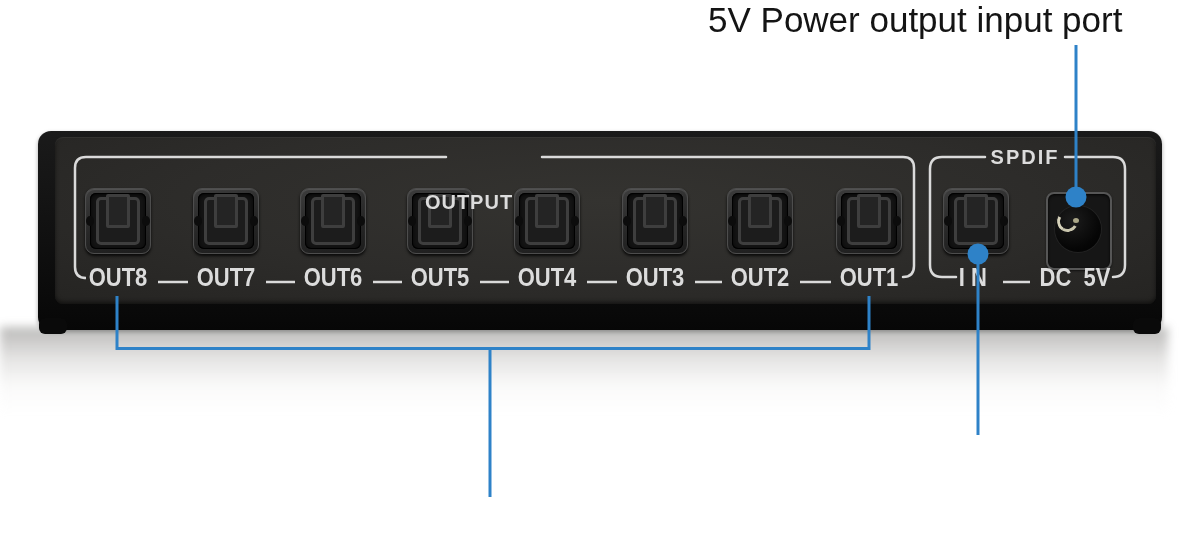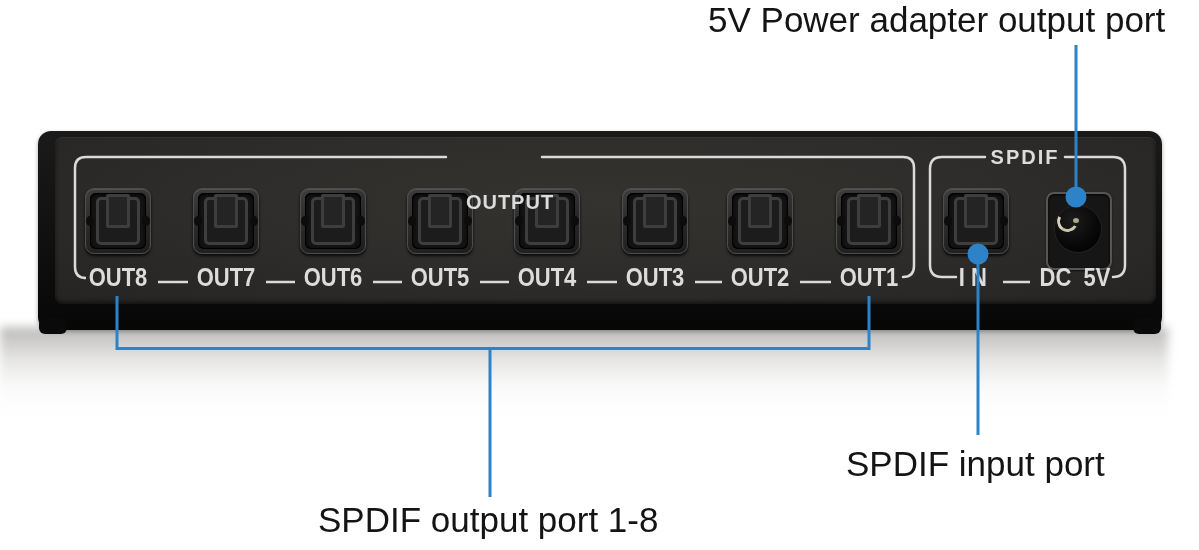--- a/index.html
+++ b/index.html
@@ -32,21 +32,21 @@
     background:
       radial-gradient(ellipse at 50% 38%,#343330 0%,#2d2c2a 55%,#252422 100%);
     box-shadow:inset 0 1px 1px rgba(255,255,255,0.07), inset 0 -2px 4px rgba(0,0,0,0.55);
   }
   
   .panel-text{
     position:absolute;color:#dcdcdc;text-align:center;
     font-weight:bold;white-space:nowrap;z-index:4;
   }
   .section-title{top:146px;font-size:20px;letter-spacing:1px;}
-  .sec-output{left:450px;width:120px;margin-top:45px;}
+  .sec-output{left:409px;width:120px;margin-top:45px;}
   .sec-input{left:975px;width:100px;letter-spacing:2px;}
   .port-label{top:263px;width:80px;font-size:25px;transform:scaleX(0.88);}
   .lab-0{left:78px;}  .lab-1{left:186px;} .lab-2{left:293px;} .lab-3{left:400px;}
   .lab-4{left:507px;} .lab-5{left:615px;} .lab-6{left:720px;} .lab-7{left:829px;}
   .lab-in{left:936px;letter-spacing:7px;}
   .lab-dc{left:1028px;width:94px;word-spacing:7px;}
   
   .toslink{position:absolute;top:188px;width:66px;height:66px;z-index:3;}
   .p-0{left:85px;} .p-1{left:193px;} .p-2{left:300px;} .p-3{left:407px;}
   .p-4{left:514px;} .p-5{left:622px;} .p-6{left:727px;} .p-7{left:836px;}
@@ -239,17 +239,15 @@
     </g>
     <circle cx="978" cy="254" r="10.5" fill="#2e82c8" stroke="none"></circle>
     <g stroke="#2e82c8" stroke-width="3" fill="none">
       <path d="M 117 296 V 347"></path>
       <path d="M 869 296 V 347"></path>
       <path d="M 115.5 348.5 H 870.5"></path>
       <path d="M 490 348.5 V 497"></path>
     </g>
   </svg>
 
-  <div class="annotation ann-power">5V Power adapter output port</div>
-  <div class="annotation ann-input">SPDIF input port</div>
-  <div class="annotation ann-output">SPDIF output port 1-8</div>
+  <div class="annotation ann-power">5V Power output input port</div>
 
 </div>
 
 </body></html>

